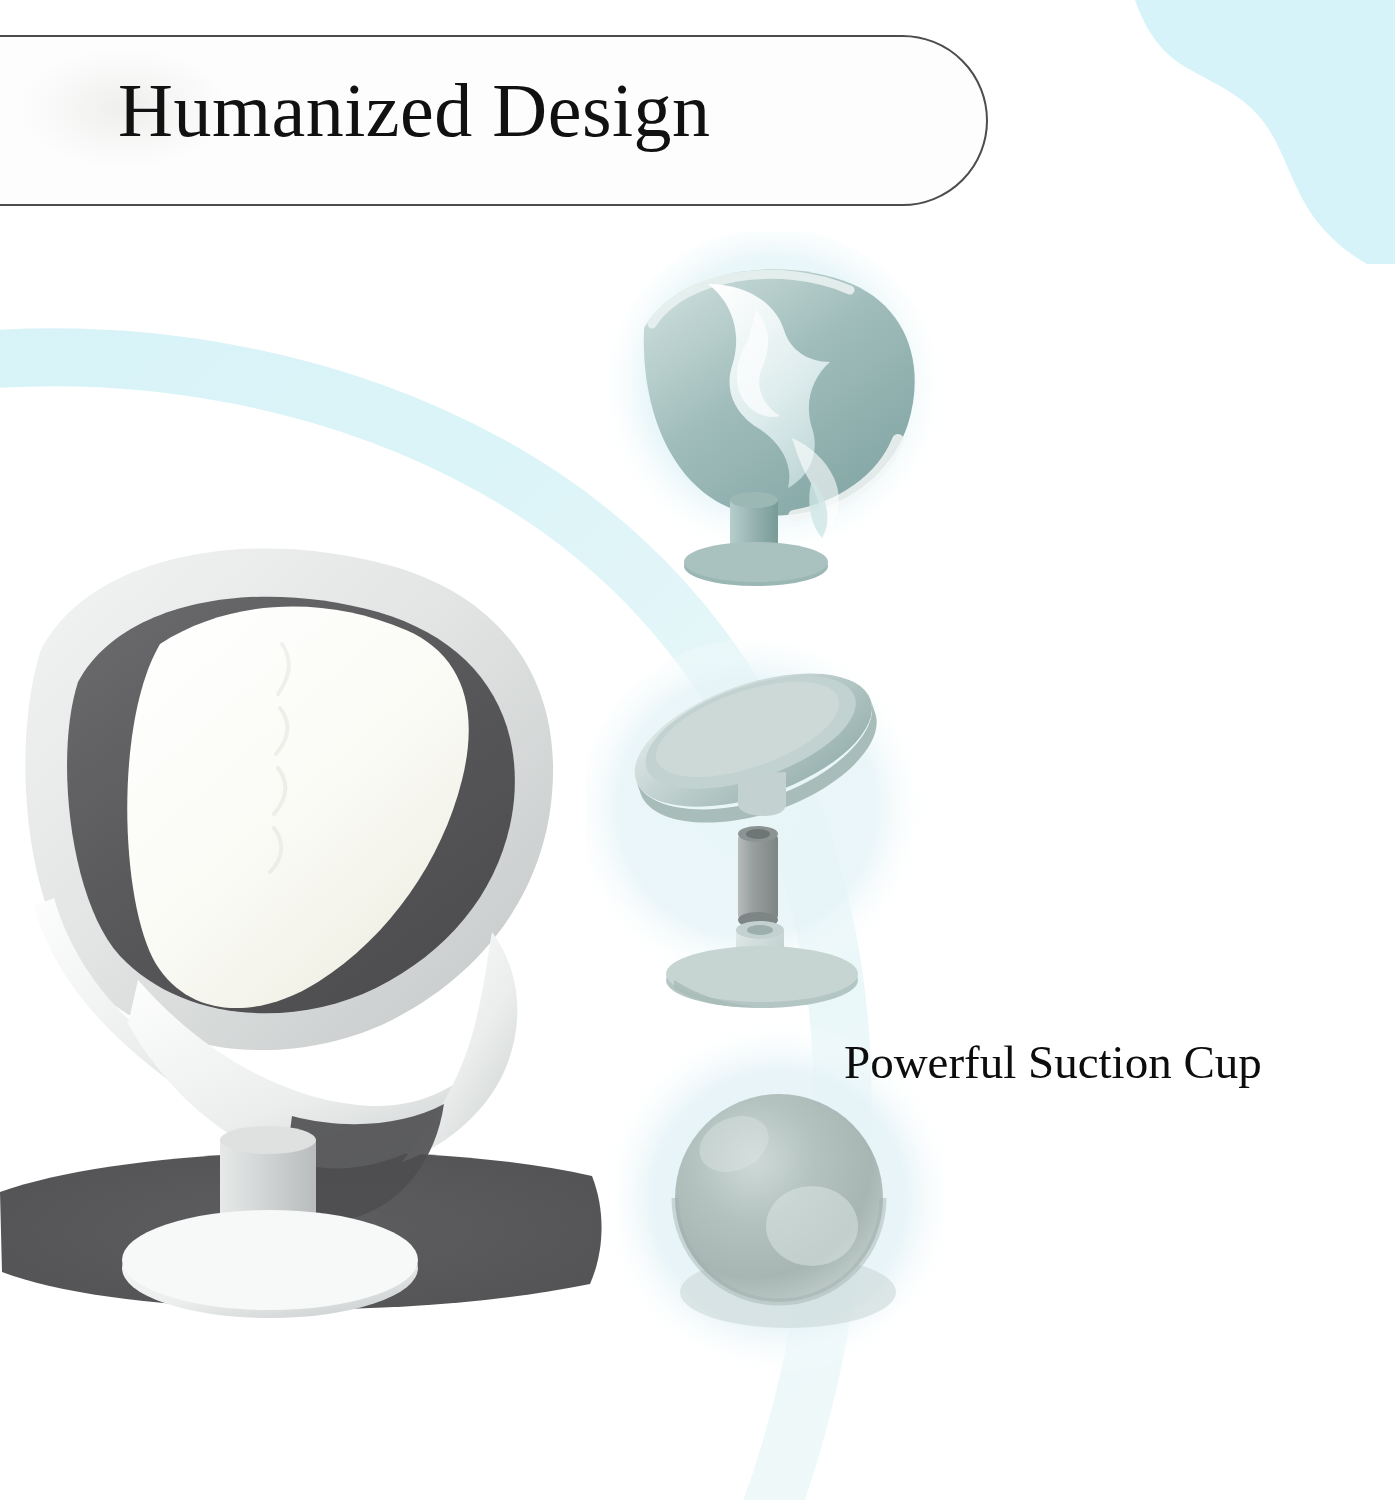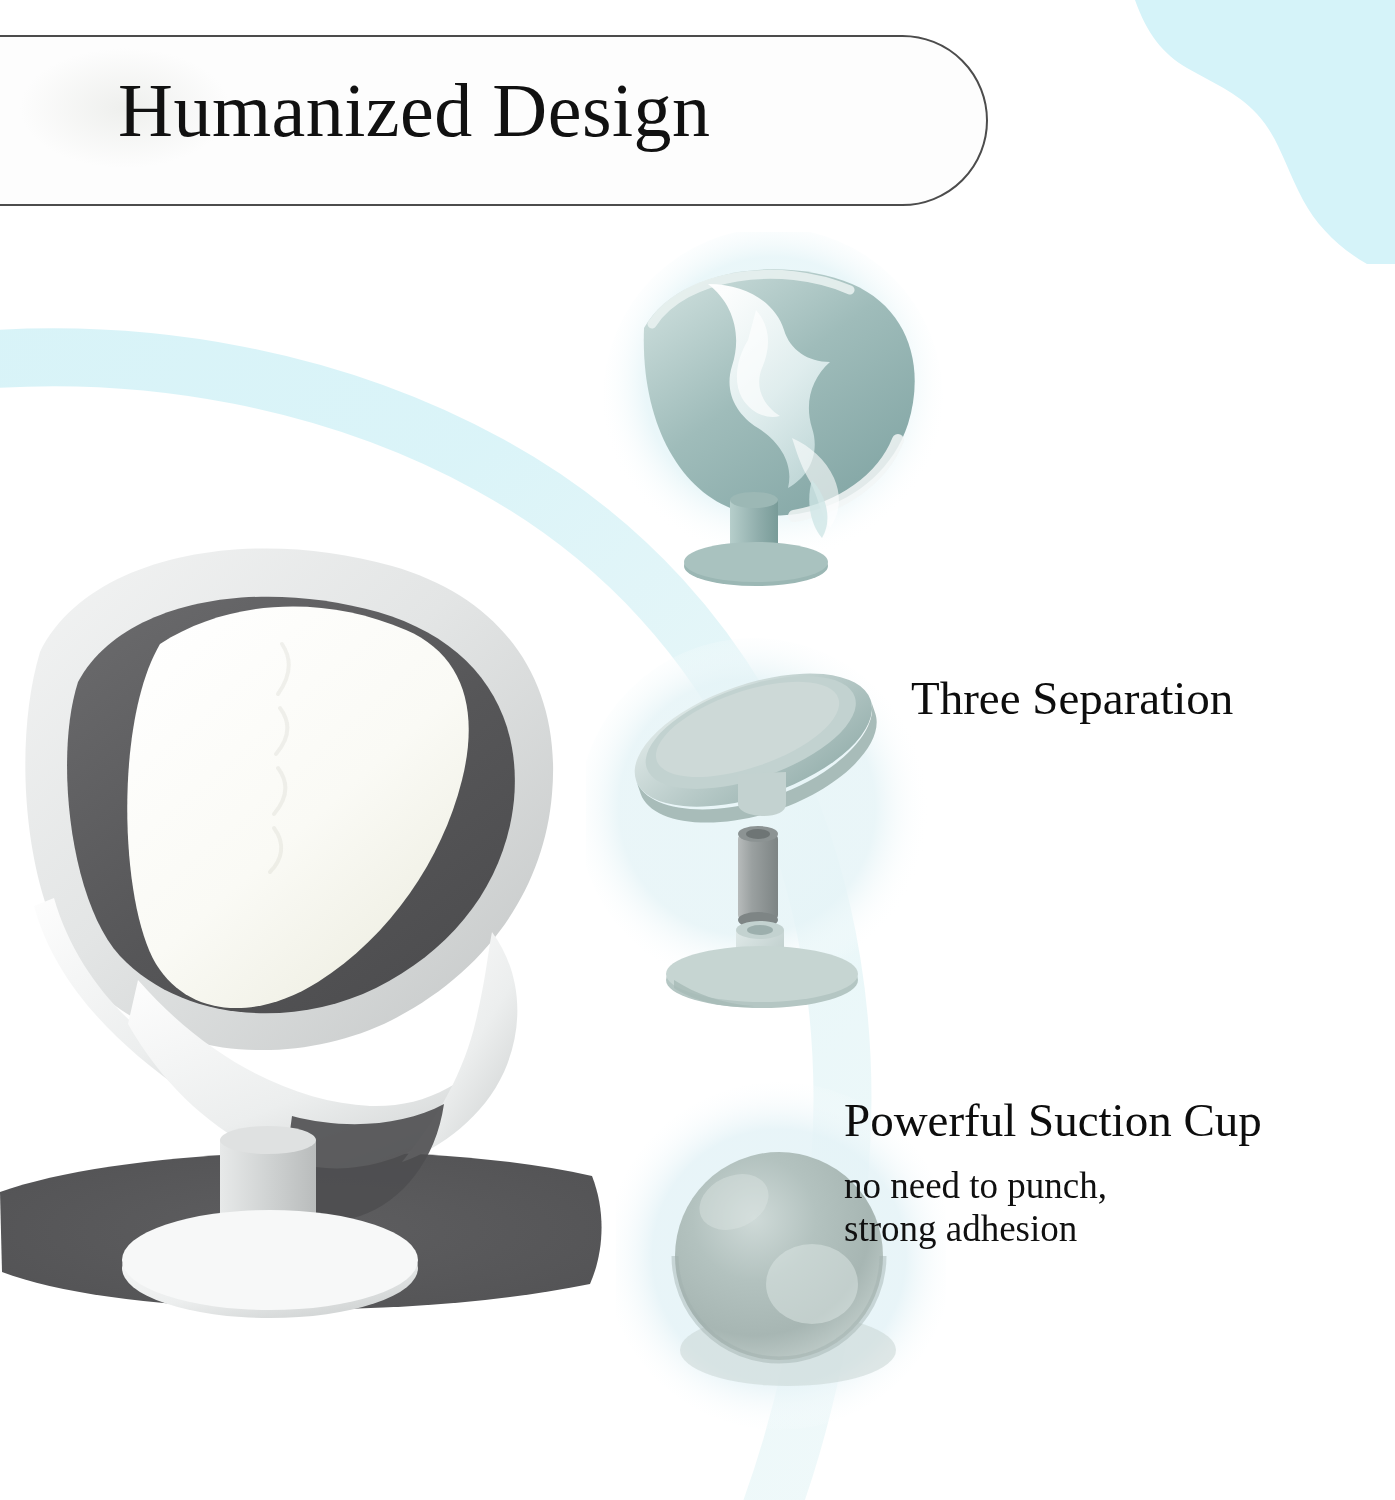--- a/index.html
+++ b/index.html
@@ -116,21 +116,21 @@
 
   
   #feature-0 { left: 596px; top: 232px;  width: 790px; height: 360px; }
   #feature-0 .feature-thumb { width: 354px; height: 360px; }
   #feature-0 .feature-copy  { left: 362px; top: 42px; }
 
   #feature-1 { left: 586px; top: 622px;  width: 800px; height: 390px; }
   #feature-1 .feature-thumb { width: 344px; height: 390px; }
   #feature-1 .feature-copy  { left: 325px; top: 52px; }
 
-  #feature-2 { left: 616px; top: 1070px; width: 780px; height: 370px; }
+  #feature-2 { left: 616px; top: 1012px; width: 780px; height: 370px; }
   #feature-2 .feature-thumb { width: 330px; height: 370px; }
   #feature-2 .feature-copy  { left: 228px; top: 26px; }
 </style>
 </head>
 <body>
 
 <div id="page">
 
   <svg class="deco-corner" viewBox="0 0 330 268" preserveAspectRatio="none">
     <path d="M330 0 L330 268 L296 268
@@ -365,21 +365,20 @@
       <path d="M150 308 L 150 352 C 150 360 162 364 174 364
                C 186 364 198 360 198 352 L 198 308 Z" fill="url(#base1)"></path>
       <ellipse cx="174" cy="308" rx="24" ry="9" fill="#c3d2d0"></ellipse>
       <ellipse cx="174" cy="308" rx="13" ry="5" fill="#9cafad"></ellipse>
 
       <ellipse cx="176" cy="358" rx="96" ry="28" fill="#b4c6c3"></ellipse>
       <ellipse cx="176" cy="352" rx="96" ry="28" fill="#c6d5d2"></ellipse>
       <path d="M88 358 C 110 372 136 382 168 384 C 140 388 106 378 88 366 Z" fill="#a6bab7" opacity="0.8"></path>
     </svg>
     <div class="feature-copy">
-      <div class="feature-title">Three Separation</div>
     </div>
   </div>
 
   <div class="feature" id="feature-2">
     <svg class="feature-thumb" viewBox="0 0 330 370" preserveAspectRatio="none">
       <defs>
         <radialGradient id="halo2" cx="0.5" cy="0.5" r="0.52">
           <stop offset="0%" stop-color="#e8f5f8" stop-opacity="1"></stop>
           <stop offset="70%" stop-color="#e5f3f7" stop-opacity="0.88"></stop>
           <stop offset="100%" stop-color="#ffffff" stop-opacity="0"></stop>
@@ -397,18 +396,16 @@
 
       <circle cx="163" cy="186" r="104" fill="url(#dome2)"></circle>
 
       <path d="M59 186 A104 104 0 0 0 163 290 A104 104 0 0 0 267 186" fill="none" stroke="#9fafac" stroke-width="7" opacity="0.45"></path>
 
       <ellipse cx="196" cy="214" rx="46" ry="40" fill="#dde7e5" opacity="0.5"></ellipse>
       <ellipse cx="118" cy="132" rx="36" ry="26" fill="#dbe4e2" opacity="0.45" transform="rotate(-24 118 132)"></ellipse>
     </svg>
     <div class="feature-copy">
       <div class="feature-title">Powerful Suction Cup</div>
-      <div class="feature-sub">no need to punch,
-strong adhesion</div>
     </div>
   </div>
 
 </div>
 
 </body></html>

